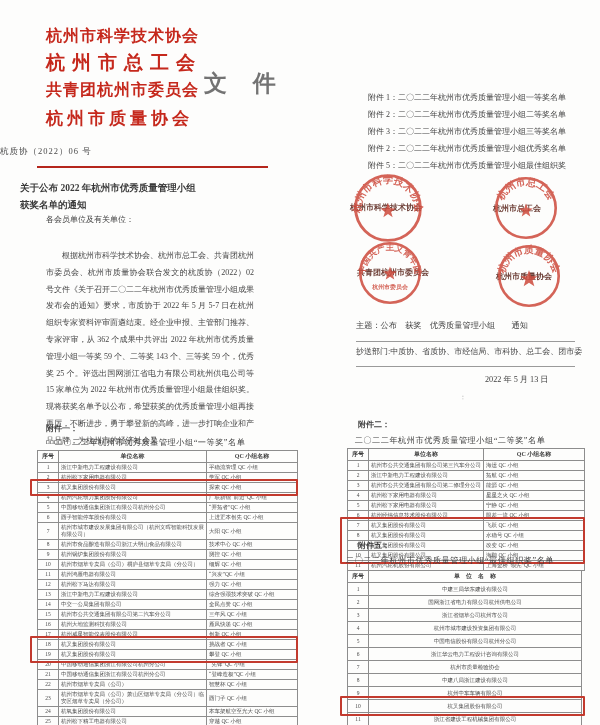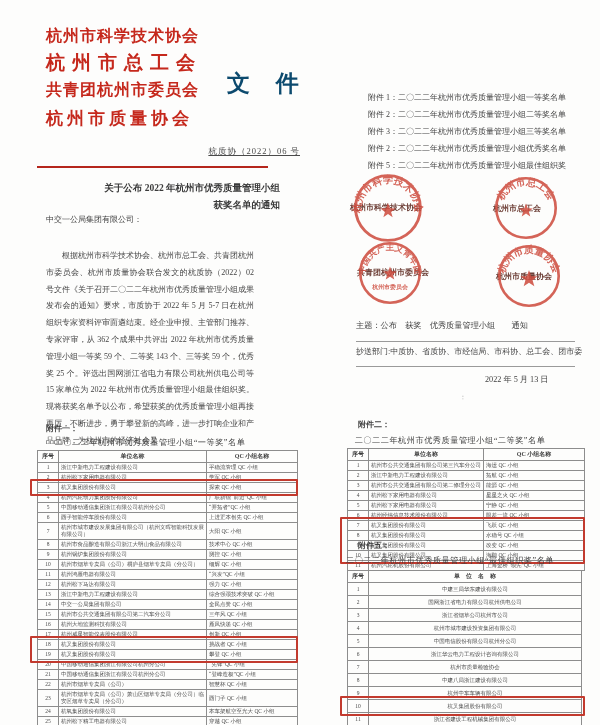--- a/index.html
+++ b/index.html
@@ -9,25 +9,25 @@
   .pageL{left:0;}
   .pageR{left:300px;}
   .abs{position:absolute;}
 
   
   .lh{color:#c5281c;font-weight:bold;white-space:nowrap;}
   .lh1{left:46px;top:26px;font-size:16px;letter-spacing:1px;}
   .lh2{left:46px;top:50px;font-size:19px;letter-spacing:7px;}
   .lh3{left:46px;top:80px;font-size:16px;letter-spacing:1px;}
   .lh4{left:46px;top:107px;font-size:17px;letter-spacing:4px;}
-  .file-label{left:204px;top:68px;font-size:23px;letter-spacing:10px;color:#0c4a6e;font-weight:bold;white-space:nowrap;margin-left:23px;}
-  .doc-num{left:0;top:146px;width:300px;text-align:right;font-size:8.5px;color:#4a4a4a;letter-spacing:1px;text-decoration:underline;}
+  .file-label{left:204px;top:68px;font-size:23px;letter-spacing:10px;color:#737373;font-weight:bold;white-space:nowrap;}
+  .doc-num{left:0;top:146px;width:300px;text-align:left;font-size:8.5px;color:#4a4a4a;letter-spacing:1px;}
   .red-rule{left:37px;top:166px;width:231px;height:2px;background:#b5261c;}
 
-  .title{left:20px;width:260px;text-align:right;font-weight:bold;font-size:9.5px;color:#3a3a3a;}
+  .title{left:20px;width:260px;text-align:left;font-weight:bold;font-size:9.5px;color:#3a3a3a;}
   .t1{top:182px;}
   .t2{top:199px;}
   .salutation{left:46px;top:214px;font-size:8px;color:#404040;}
   .body-para{font-size:8px;line-height:16.8px;text-align:justify;color:#444;}
   .left-para{left:46px;top:228px;width:208px;text-indent:2em;margin-top:20px;}
   .right-para{left:56px;top:20px;width:218px;line-height:17.5px;}
 
   .attach-label{font-size:8px;color:#404040;font-weight:bold;}
   .a1{left:46px;top:423px;}
   .a2{left:58px;top:419px;}
@@ -85,21 +85,21 @@
   <section class="page pageL">
     <div class="abs lh lh1">杭州市科学技术协会</div>
     <div class="abs lh lh2">杭州市总工会</div>
     <div class="abs lh lh3">共青团杭州市委员会</div>
     <div class="abs lh lh4">杭州市质量协会</div>
     <div class="abs file-label">文 件</div>
     <div class="abs doc-num">杭质协（2022）06 号</div>
     <div class="abs red-rule"></div>
     <div class="abs title t1">关于公布 2022 年杭州市优秀质量管理小组</div>
     <div class="abs title t2">获奖名单的通知</div>
-    <div class="abs salutation">中交一公局集团有限公司：</div>
+    <div class="abs salutation">各会员单位及有关单位：</div>
     <div class="abs body-para left-para">根据杭州市科学技术协会、杭州市总工会、共青团杭州市委员会、杭州市质量协会联合发文的杭质协（2022）02 号文件《关于召开二〇二二年杭州市优秀质量管理小组成果发布会的通知》要求，市质协于 2022 年 5 月 5-7 日在杭州组织专家资料评审面遴结束。经企业申报、主管部门推荐、专家评审，从 362 个成果中共评出 2022 年杭州市优秀质量管理小组一等奖 59 个、二等奖 143 个、三等奖 59 个，优秀奖 25 个。评选出国网浙江省电力有限公司杭州供电公司等 15 家单位为 2022 年杭州市优秀质量管理小组最佳组织奖。现将获奖名单予以公布，希望获奖的优秀质量管理小组再接再厉，不断进步，勇于攀登新的高峰，进一步打响企业和产品品牌，为杭州市的经济社会又</div>
     <div class="abs attach-label a1">附件一：</div>
     <div class="abs tbl-title tt1">二〇二二年杭州市优秀质量管理小组“一等奖”名单</div>
     <div class="tbl-wrap w1">
       <table>
         <thead>
           <tr>
             <th class="col-n">序号</th>
             <th class="col-name">单位名称</th>
             <th class="col-qc">QC 小组名称</th>

